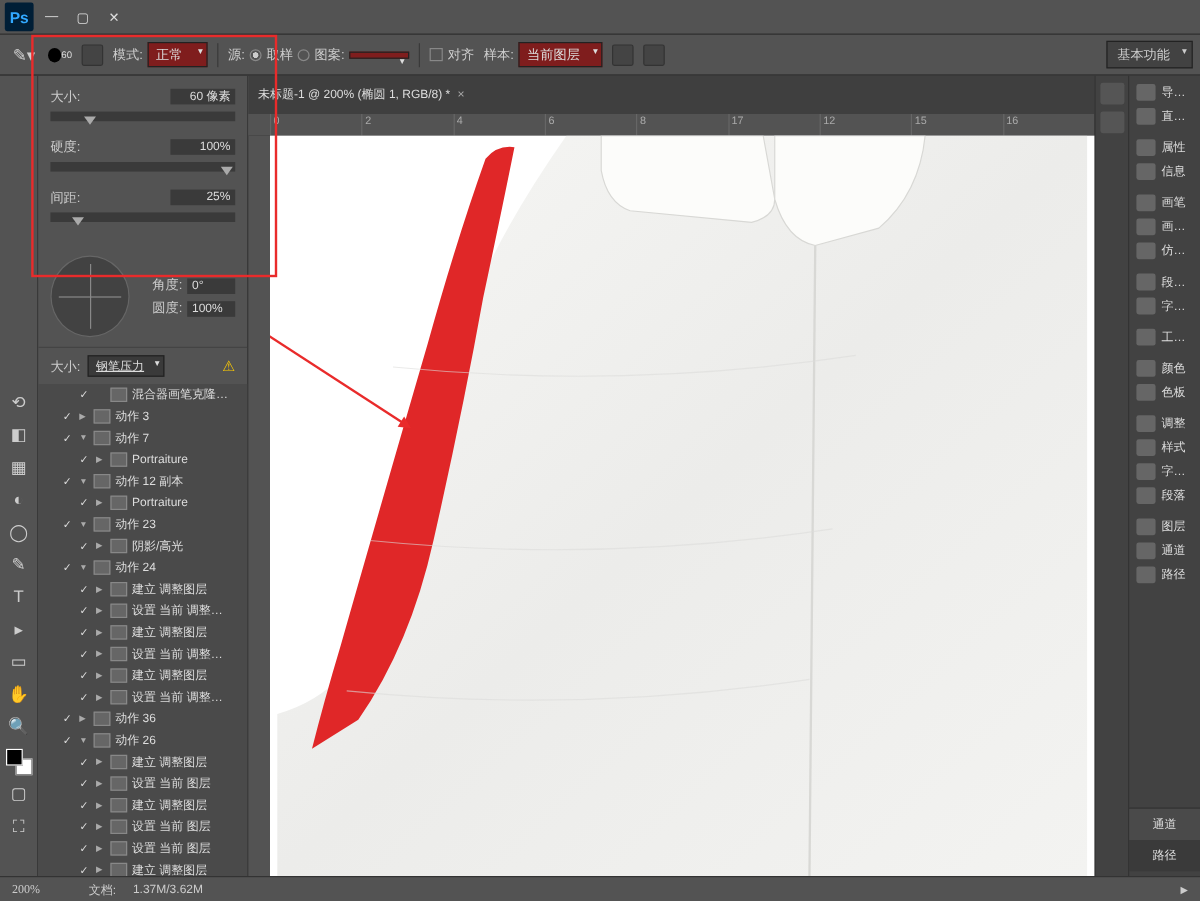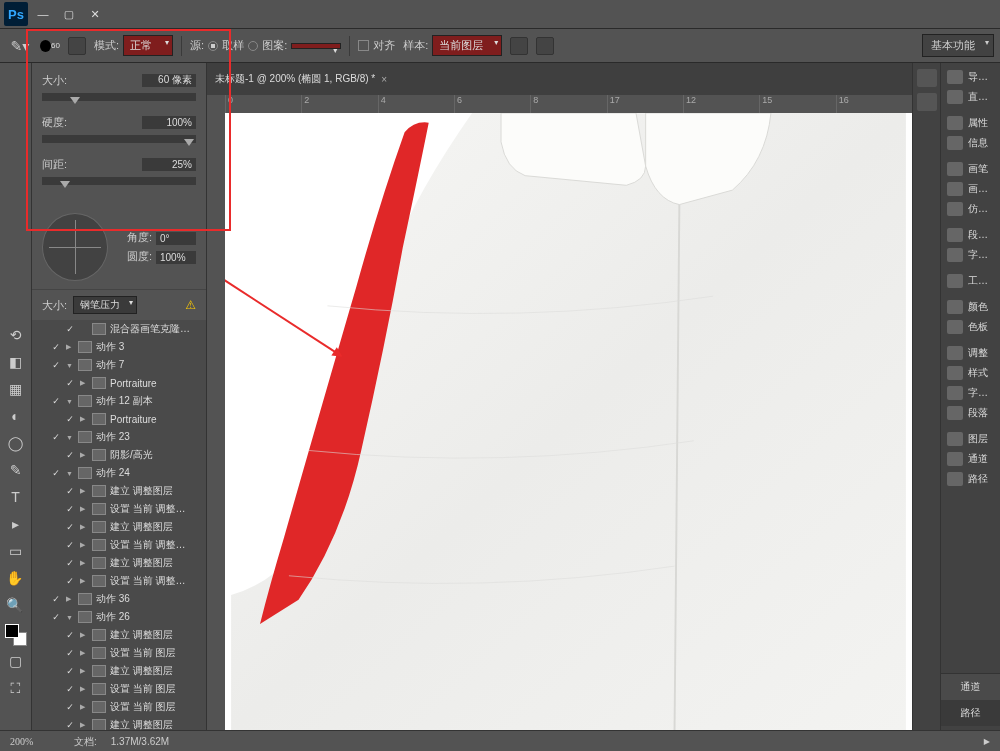--- a/index.html
+++ b/index.html
@@ -45,21 +45,21 @@
 .angle-circle { width: 68px; height: 68px; border: 1px solid #666; border-radius: 50%; position: relative; background: #424242; }
 .angle-circle .cross { position: absolute; inset: 0; }
 .angle-circle .cross::before { content: ''; position: absolute; left: 50%; top: 6px; bottom: 6px; width: 1px; background: #888; }
 .angle-circle .cross::after { content: ''; position: absolute; top: 50%; left: 6px; right: 6px; height: 1px; background: #888; }
 .angle-fields { flex: 1; display: flex; flex-direction: column; gap: 4px; justify-content: center; }
 .mini-row { display: flex; gap: 4px; align-items: flex-end; }
 .mini-row .label { width: 34px; text-align: right; color: #ccc; }
 .mini-input { background: #3a3a3a; border: none; color: #ddd; width: 40px; padding: 1px 4px; font-size: 10px; }
 
 .size-dyn { display: flex; align-items: center; padding: 6px 10px; gap: 6px; border-top: 1px solid #444; }
-.dyn-select { background: #3a3a3a; border: 1px solid #222; color: #ddd; padding: 1px 16px 1px 6px; font-size: 10px; position: relative; }
+.dyn-select { background: #3a3a3a; border: 1px solid #222; color: #ddd; padding: 1px 16px 1px 6px; font-size: 10px; position: relative; text-decoration: underline; }
 .dyn-select::after { content: '▾'; position: absolute; right: 3px; font-size: 8px; }
 .warn-icon { margin-left: auto; color: #ffcc00; font-size: 12px; }
 
 .layers-panel { flex: 1; overflow: hidden; background: #4a4a4a; }
 .layer-row { display: flex; align-items: center; height: 18px; padding: 0 4px; gap: 4px; color: #ddd; font-size: 10px; }
 .layer-row .vis { width: 12px; height: 12px; display: flex; align-items: center; justify-content: center; font-size: 9px; }
 .layer-row .tri { width: 8px; font-size: 7px; color: #aaa; }
 .layer-row .thumb { width: 14px; height: 12px; background: #666; border: 1px solid #888; }
 .layer-indent-1 { padding-left: 18px; }
 .layer-indent-2 { padding-left: 32px; }

